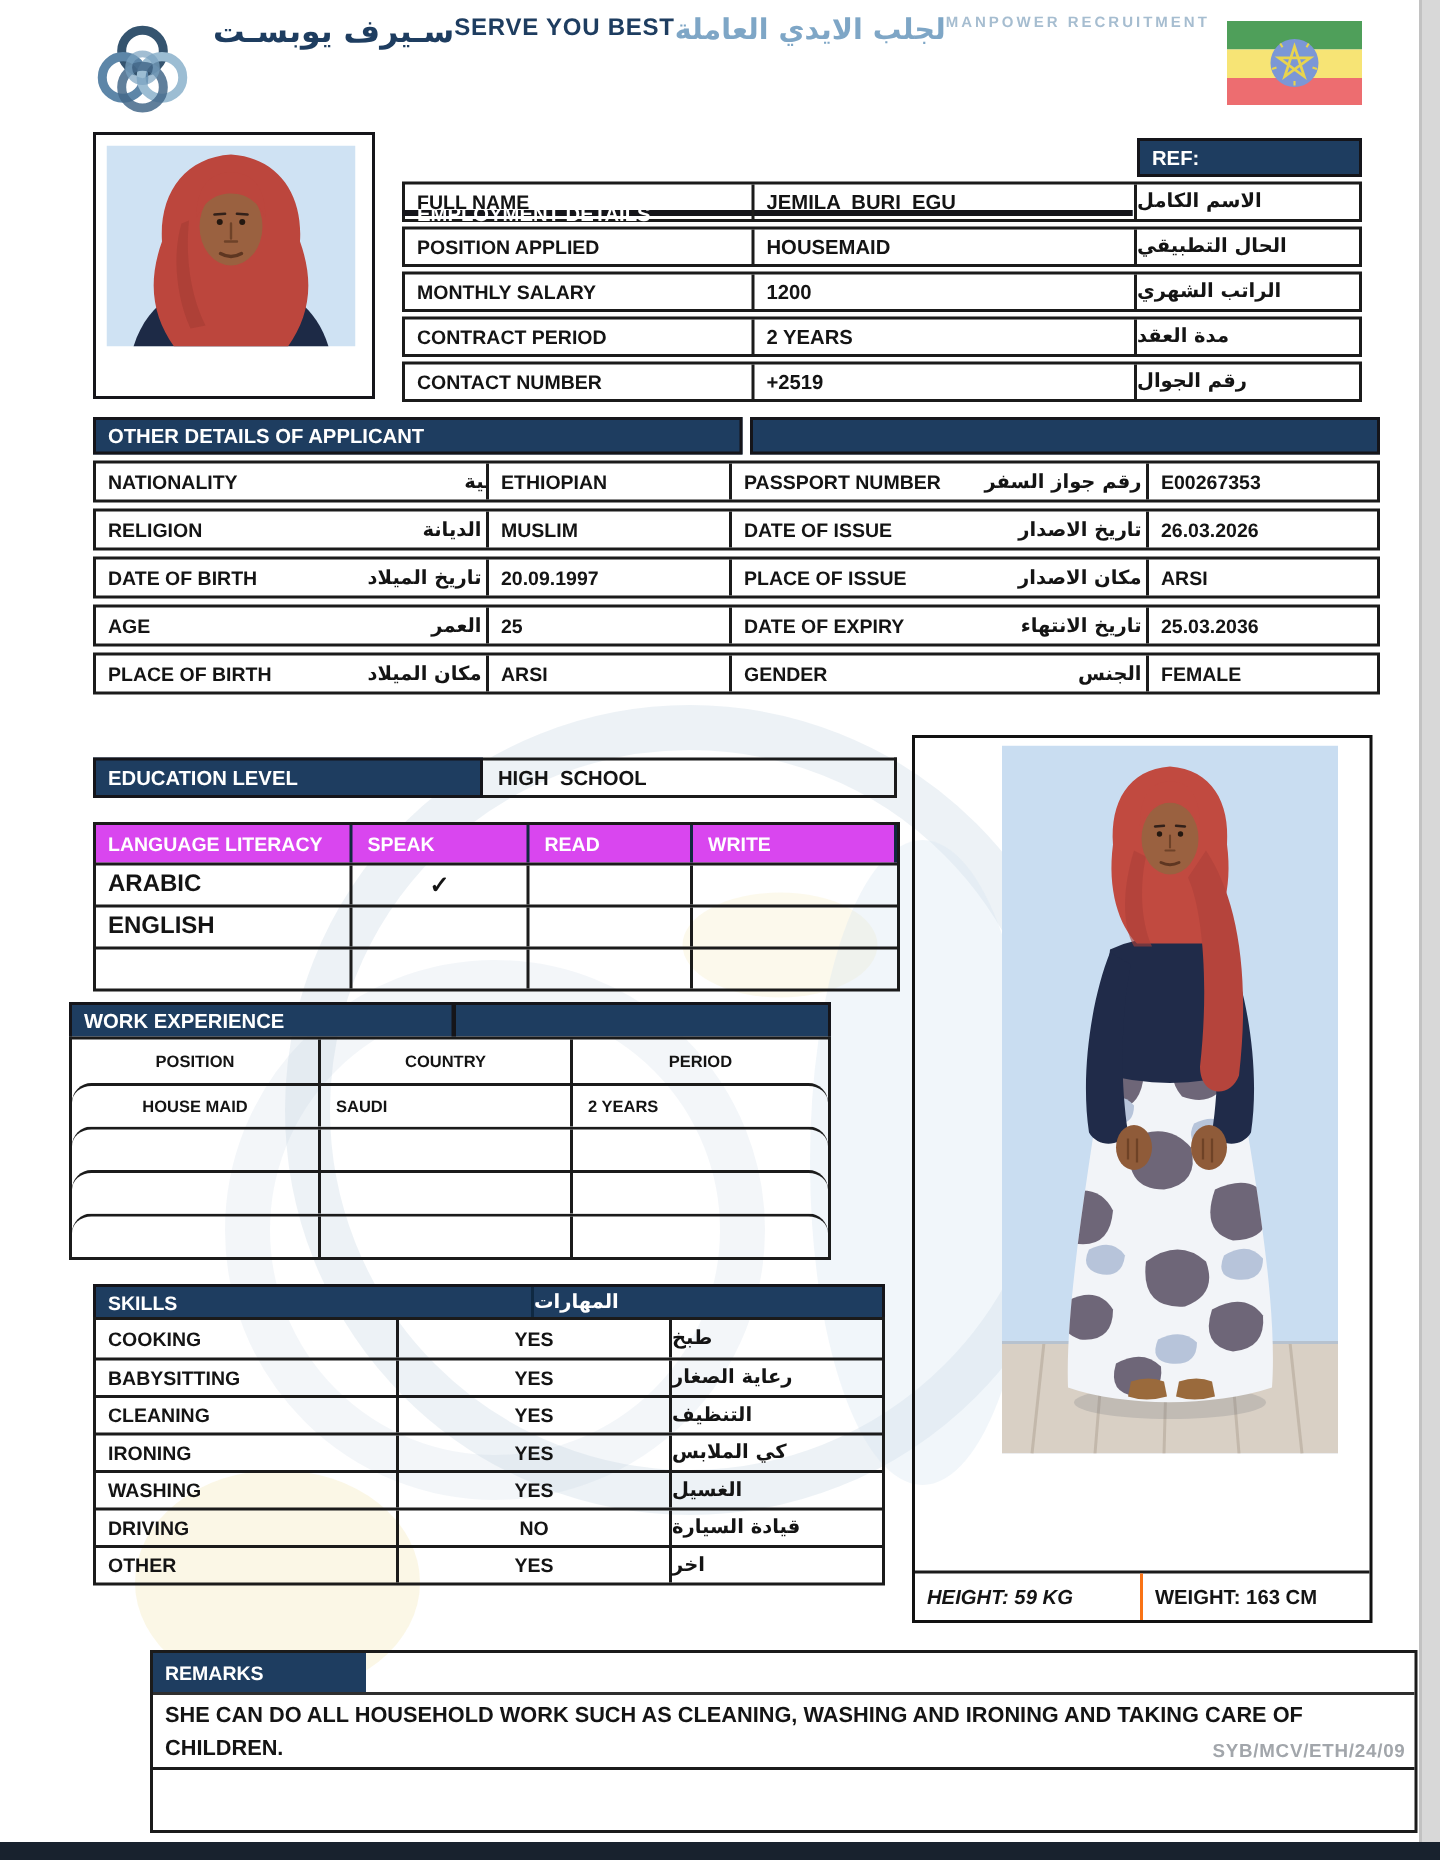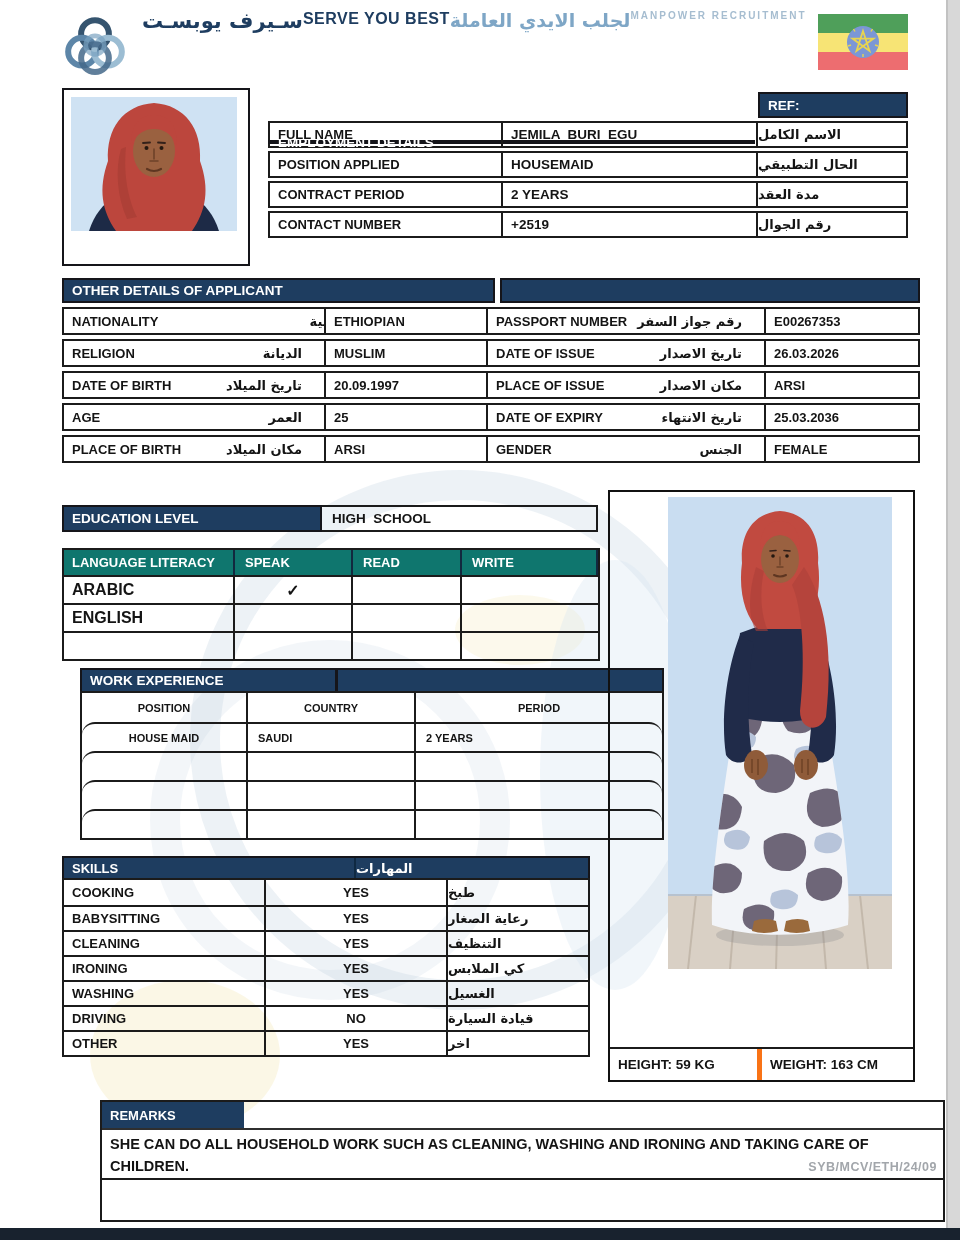--- a/index.html
+++ b/index.html
@@ -41,49 +41,49 @@
 
   
   .od{left:62px;top:278px;width:858px;}
   .od-h{display:flex;height:25px;}
   .od-h .t1{width:433px;box-sizing:border-box;}
   .od-h .t2{flex:1;margin-left:5px;box-sizing:border-box;}
   .orow{display:flex;height:28px;border:2px solid #1b1b1b;margin-top:4px;box-sizing:border-box;}
   .orow>div{display:flex;align-items:center;box-sizing:border-box;}
   .olab{width:262px;border-right:2px solid #1b1b1b;padding-left:8px;position:relative;overflow:hidden;
         font-weight:bold;font-size:13px;}
-  .olab .arlab{position:absolute;right:22px;font-size:13px;font-weight:bold;white-space:nowrap;}
+  .olab .arlab{position:absolute;right:3px;font-size:13px;font-weight:bold;white-space:nowrap;}
   .olab .arlab.clip{right:-36px;}
   .oval{width:162px;border-right:2px solid #1b1b1b;padding-left:8px;font-weight:bold;font-size:13px;}
   .olab.r{width:278px;}
   .oval.r{flex:1;border-right:none;}
 
   
   .edu{left:62px;top:505px;display:flex;height:27px;}
   .edu .t1{width:260px;box-sizing:border-box;}
   .edu .t2{width:276px;border:2px solid #1b1b1b;border-left:none;display:flex;align-items:center;
            padding-left:10px;font-weight:bold;font-size:13.5px;box-sizing:border-box;white-space:pre;}
 
   
   .gtbl{border:2px solid #1b1b1b;box-sizing:border-box;}
   .grow{display:flex;box-sizing:border-box;}
   .grow+.grow{border-top:2px solid #1b1b1b;}
   .gcell{display:flex;align-items:center;box-sizing:border-box;border-right:2px solid #1b1b1b;}
   .gcell:last-child{border-right:none;}
 
   .lang{left:62px;top:548px;width:538px;}
-  .lang .hd{height:25px;background:#0f766e;color:#fff;font-weight:bold;font-size:13px;}
+  .lang .hd{height:25px;background:#d946ef;color:#fff;font-weight:bold;font-size:13px;}
   .lang .hd .gcell{border-right:2px solid #12293f;padding-left:8px;}
   .lang .r{height:28px;font-weight:bold;font-size:16px;}
   .lc1{width:171px;padding-left:8px;}
   .lc2{width:118px;justify-content:center;}
   .lc3{width:109px;justify-content:center;}
   .lc4{flex:1;justify-content:center;}
 
-  .wexp{left:80px;top:668px;width:584px;}
+  .wexp{left:46px;top:668px;width:508px;}
   .wexp-bar{display:flex;height:23px;border:2px solid #15151a;border-bottom:none;box-sizing:border-box;}
   .wexp-bar .t1{width:256px;display:flex;align-items:center;padding-left:8px;font-weight:bold;font-size:13.5px;
                 border-right:3px solid #15151a;box-sizing:border-box;}
   .wexp-bar .t2{flex:1;}
   .wexp .r{height:29px;font-weight:bold;font-size:11px;border-radius:13px;}
   .wc1{width:166px;justify-content:center;}
   .wc2{width:168px;padding-left:10px;}
   .wc3{flex:1;padding-left:10px;}
   .wexp .hd .wc2,.wexp .hd .wc3{justify-content:center;padding-left:0;}
 
@@ -96,21 +96,21 @@
   .skl .r{height:25px;font-weight:bold;font-size:13px;}
   .sc1{width:202px;padding-left:8px;}
   .sc2{width:182px;justify-content:center;}
   .sc3{flex:1;justify-content:flex-end;padding-right:8px;}
 
   
   .pbox{left:608px;top:490px;width:307px;height:592px;border:2.5px solid #111;box-sizing:border-box;background:transparent;}
   .pphoto{position:absolute;left:58px;top:5px;width:224px;height:472px;}
   .hwrow{position:absolute;left:0;right:0;bottom:0;height:31px;border-top:2px solid #1b1b1b;display:flex;}
   .hwrow>div{display:flex;align-items:center;padding-left:8px;font-weight:bold;font-size:13.5px;box-sizing:border-box;}
-  .hw1{width:152px;border-right:5px solid #f97316;}
+  .hw1{width:152px;border-right:2px solid #f97316;font-style:italic;}
   .hw2{flex:1;}
 
   
   .rem{left:100px;top:1100px;width:845px;height:122px;border:2px solid #1b1b1b;box-sizing:border-box;}
   .rem-tabrow{display:flex;height:26px;border-bottom:2px solid #2f2f2f;}
   .rem-tab{width:134px;display:flex;align-items:center;padding-left:8px;font-weight:bold;font-size:13px;}
   .rem-text{height:50px;padding:4px 12px 0 8px;font-weight:bold;font-size:14.5px;line-height:1.5;
             border-bottom:2px solid #1b1b1b;box-sizing:border-box;}
   .refcode{position:absolute;right:6px;top:58px;color:#a2a6ab;font-weight:bold;font-size:12.5px;letter-spacing:0.5px;}
 
@@ -189,20 +189,25 @@
     </div>
     <div class="erow">
       <div class="ecl">FULL NAME</div>
       <div class="ecv">JEMILA  BURI  EGU</div>
       <div class="eca ar">الاسم الكامل</div>
     </div>
     <div class="erow">
       <div class="ecl">POSITION APPLIED</div>
       <div class="ecv">HOUSEMAID</div>
       <div class="eca ar">الحال التطبيقي</div>
+    </div>
+    <div class="erow">
+      <div class="ecl">MONTHLY SALARY</div>
+      <div class="ecv">1200</div>
+      <div class="eca ar">الراتب الشهري</div>
     </div>
     <div class="erow">
       <div class="ecl">CONTRACT PERIOD</div>
       <div class="ecv">2 YEARS</div>
       <div class="eca ar">مدة العقد</div>
     </div>
     <div class="erow">
       <div class="ecl">CONTACT NUMBER</div>
       <div class="ecv">+2519</div>
       <div class="eca ar">رقم الجوال</div>

